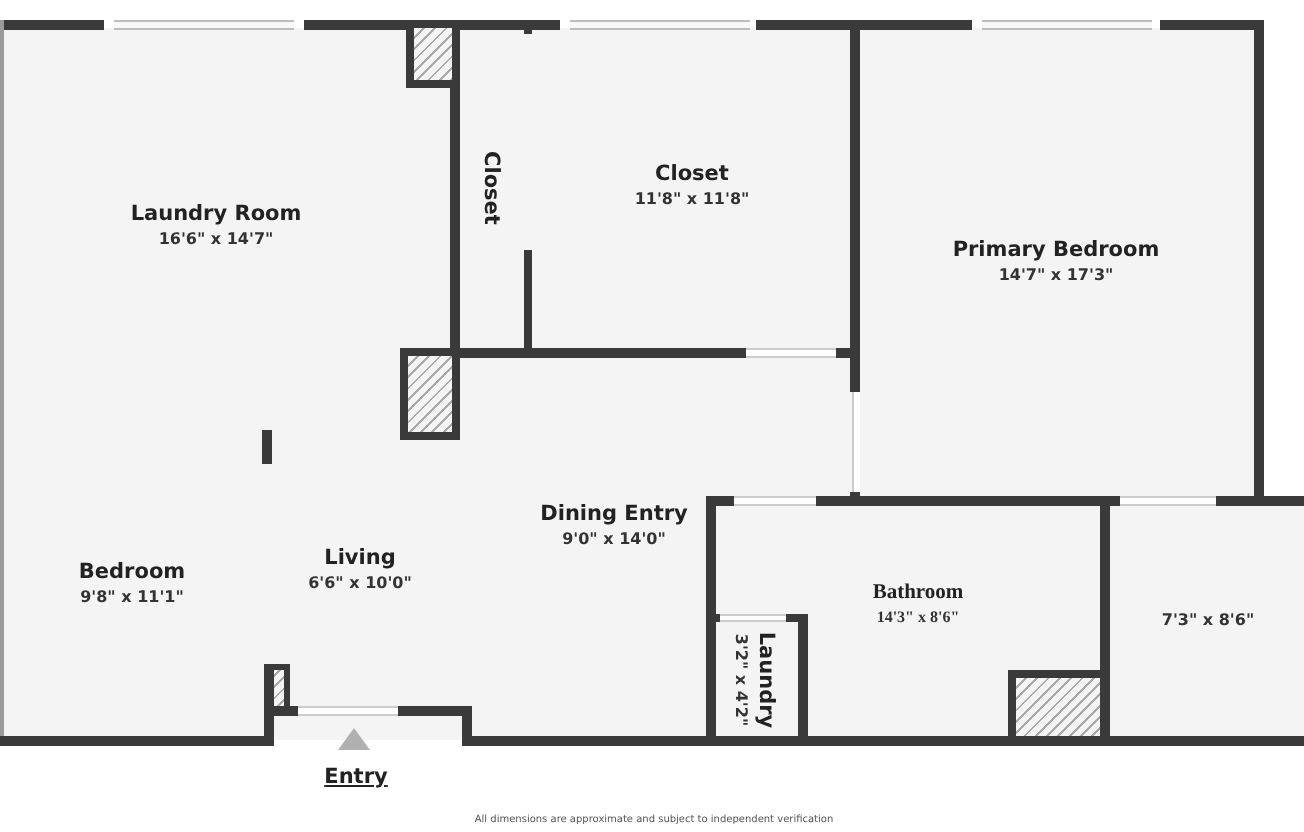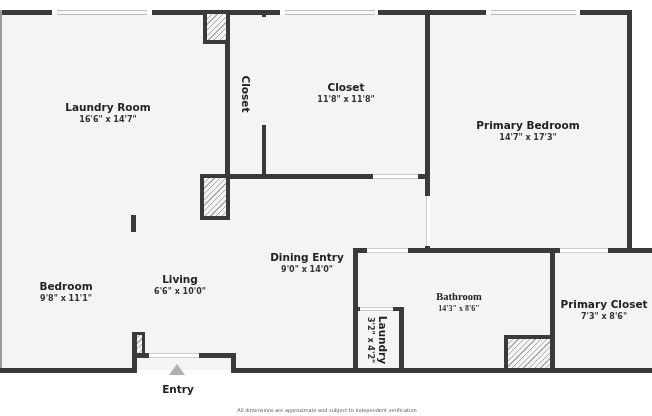--- a/index.html
+++ b/index.html
@@ -104,22 +104,21 @@
 </div>
 <div class="label" style="left:459px;top:302px;font-family:Liberation Serif, serif;">
   <div class="name">Bathroom</div>
   <div class="dim">14'3" x 8'6"</div>
 </div>
 <div class="label vert" style="left:377px;top:340px;">
   <div class="name">Laundry</div>
   <div class="dim">3'2" x 4'2"</div>
 </div>
 <div class="label" style="left:604px;top:310px;">
-  <div class="name">Primary Closet</div>
   <div class="dim">7'3" x 8'6"</div>
 </div>
 
 <div class="entry-arrow" style="left:169px;top:364px;"></div>
-<div class="label" style="left:178px;top:389px;">
+<div class="label" style="left:178px;top:389px;text-decoration:underline;">
   <div class="name">Entry</div>
 </div>
 
 <div class="footnote" style="left:327px;top:407px;">All dimensions are approximate and subject to independent verification</div>
 
 </body></html>

